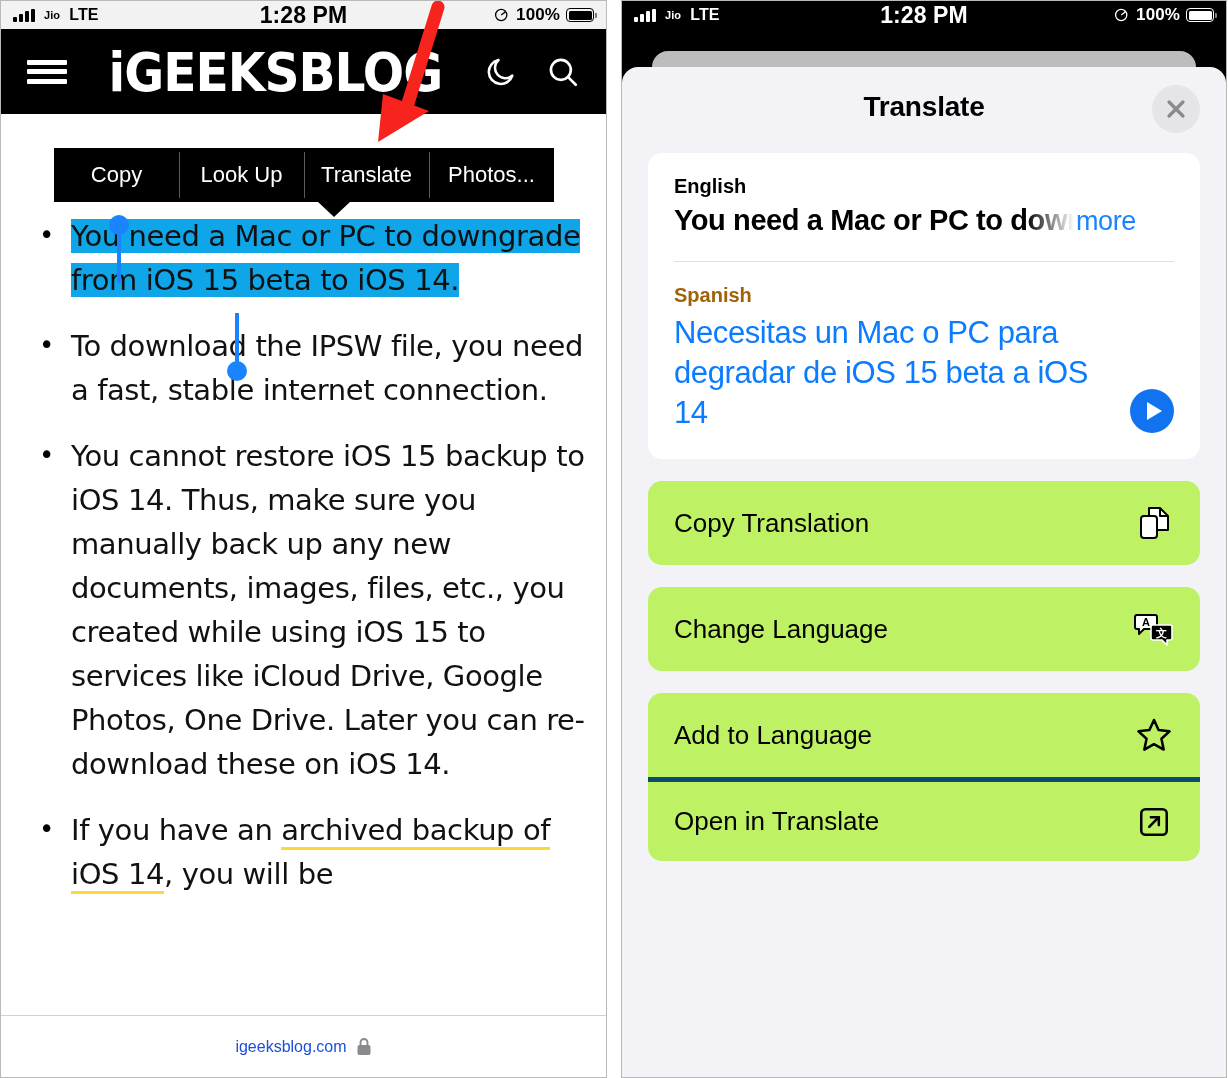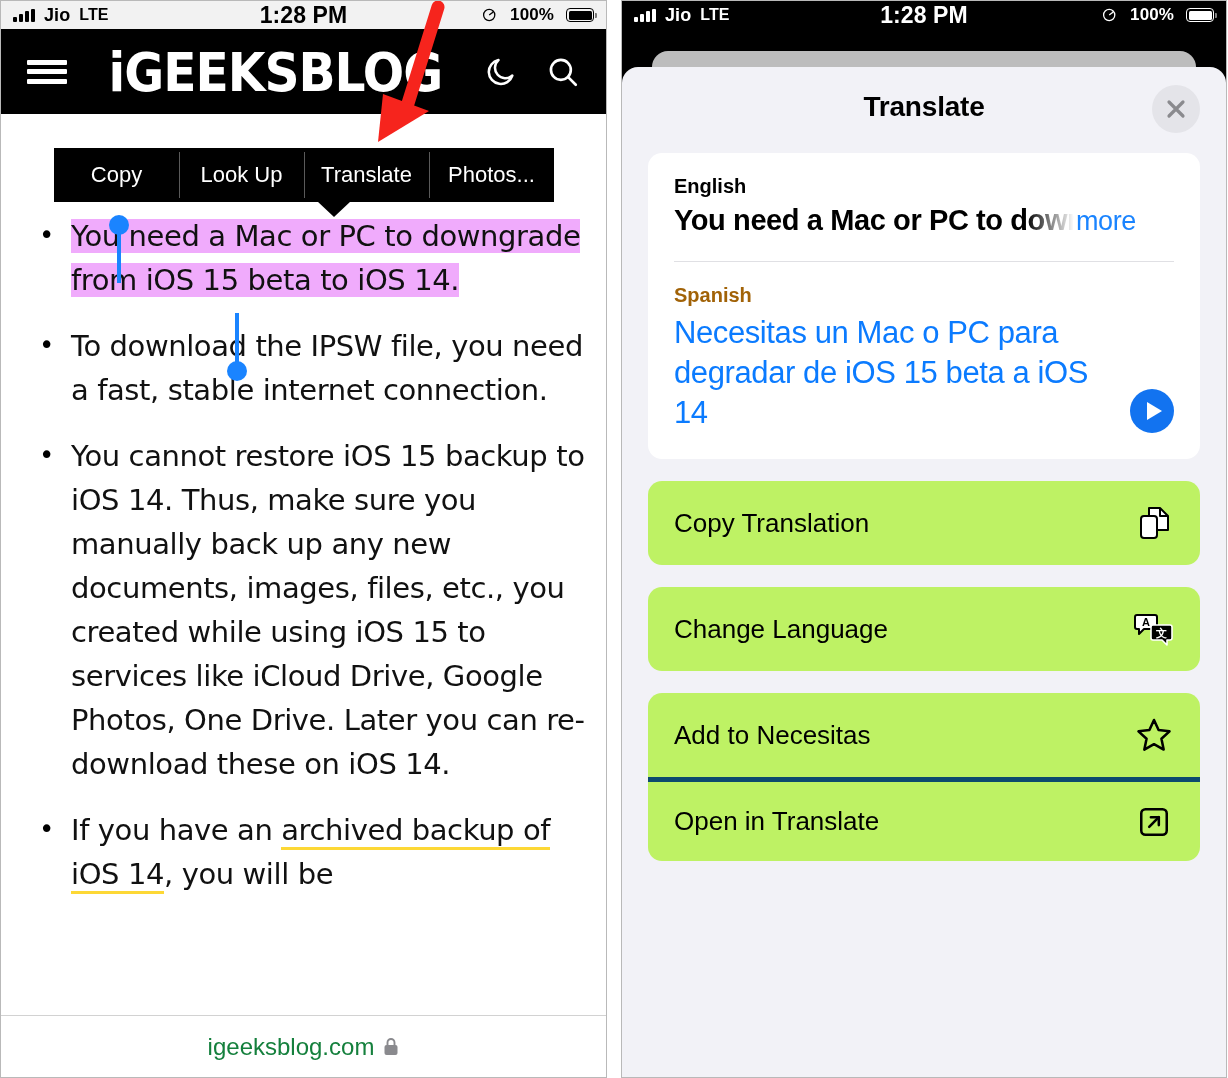--- a/index.html
+++ b/index.html
@@ -31,28 +31,28 @@
   
   .statusbar {
     height: 28px; display: flex; align-items: center;
     font-size: 17px; font-weight: bold; letter-spacing: .1px;
     position: relative;
   }
   .statusbar.light { background: #f2f2f2; color: #000; }
   .statusbar.dark  { background: #000000; color: #fff; }
   .sb-left { display: flex; align-items: center; gap: 9px; padding-left: 12px; }
   .sb-center { position:absolute; left:0; right:0; text-align:center; pointer-events:none; }
-  .sb-right { margin-left: auto; display:flex; align-items:center; gap:12px; padding-right: 12px; position:relative; z-index:2;}
+  .sb-right { margin-left: auto; display:flex; align-items:center; gap:6px; padding-right: 12px; position:relative; z-index:2;}
   .bars { display: flex; align-items: flex-end; gap: 2px; height: 13px; }
   .bars i { display:block; width: 4px; background: currentColor; border-radius: 1px; }
   .bars i:nth-child(1){ height: 5px; }
   .bars i:nth-child(2){ height: 8px; }
   .bars i:nth-child(3){ height: 11px; }
   .bars i:nth-child(4){ height: 13px; }
-  .carrier { font-size: 18px; font-weight: 600;}
+  .carrier { font-size: 11px; font-weight: 600;}
   .lte { font-size: 16px; font-weight: 600; }
   .sb-time { font-size: 23px; font-weight: 700; }
   .loc-icon { width:16px; height:16px; }
   .batt { width: 28px; height: 14px; border: 1.8px solid currentColor; border-radius: 4px; padding: 1.5px; position: relative;}
   .batt::after { content:''; position:absolute; right:-4px; top:4px; width:2px; height:5px; background: currentColor; border-radius:0 1px 1px 0; opacity:.5;}
   .batt span { display:block; height:100%; background: currentColor; border-radius:1.5px; }
 
   
   .site-header {
     background: #000; height: 85px;
@@ -97,34 +97,34 @@
     padding-left: 70px;
     margin-bottom: 22px;
     font-size: 29px; line-height: 44px;
     color: #111;
     font-family: "DejaVu Sans", sans-serif;
     letter-spacing: -0.4px;
   }
   ul.bullets li::before {
     content: '\2022'; position:absolute; left: 38px; top: -1px; font-size: 26px; color:#000;
   }
-  .sel { background: #f0abfc; }
+  .sel { background: #0ea5e9; }
   .yellow-link { border-bottom: 3px solid #fdd835; }
 
   
   .handle { position:absolute; z-index: 15; }
   .handle .knob { width: 20px; height: 20px; border-radius: 50%; background:#1a84ff; position:absolute;}
   .handle .stem { width: 4px; background:#1a84ff; position:absolute; }
 
   
   .urlbar {
     position: absolute; bottom: 0; left: 0; right: 0; height: 62px;
     border-top: 1px solid #d2d2d2; background:#fff;
     display:flex; align-items:center; justify-content:center; gap: 9px;
-    font-size: 24px; color:#15803d;
+    font-size: 16px; color:#1d4ed8;
   }
 
   
   .red-arrow { position:absolute; left:0; top:0; z-index: 40; pointer-events:none; }
 
   
   .behind-card {
     position:absolute; left: 30px; right: 30px; top: 50px; height: 90px;
     background: #bdbdbd; border-radius: 16px 16px 0 0;
   }
@@ -361,21 +361,21 @@
               <text x="12" y="15" font-size="11" font-family="Liberation Sans, sans-serif" font-weight="bold" text-anchor="middle" fill="#000">A</text>
               <path d="M19 14 h17 a2 2 0 0 1 2 2 v11 a2 2 0 0 1 -2 2 h-3 v5 l-5 -5 h-9 a2 2 0 0 1 -2 -2 v-11 a2 2 0 0 1 2 -2z" fill="#000" stroke="#fff" stroke-width="1.6" stroke-linejoin="round"></path>
               <text x="27.5" y="26" font-size="11" font-family="DejaVu Sans, sans-serif" font-weight="bold" text-anchor="middle" fill="#fff">文</text>
             </svg>
           </span>
         </div>
       </div>
 
       <div class="action-group">
         <div class="action-row">
-          <span>Add to Necesitas</span>
+          <span>Add to Language</span>
           <span class="action-icon">
             <svg width="38" height="38" viewBox="0 0 24 24">
               <path d="M12 2.5 L14.9 8.9 L21.8 9.7 L16.7 14.4 L18.1 21.2 L12 17.8 L5.9 21.2 L7.3 14.4 L2.2 9.7 L9.1 8.9 Z" fill="none" stroke="#000" stroke-width="1.6" stroke-linejoin="round"></path>
             </svg>
           </span>
         </div>
         <div class="action-row">
           <span>Open in Translate</span>
           <span class="action-icon">
             <svg width="34" height="34" viewBox="0 0 24 24">

